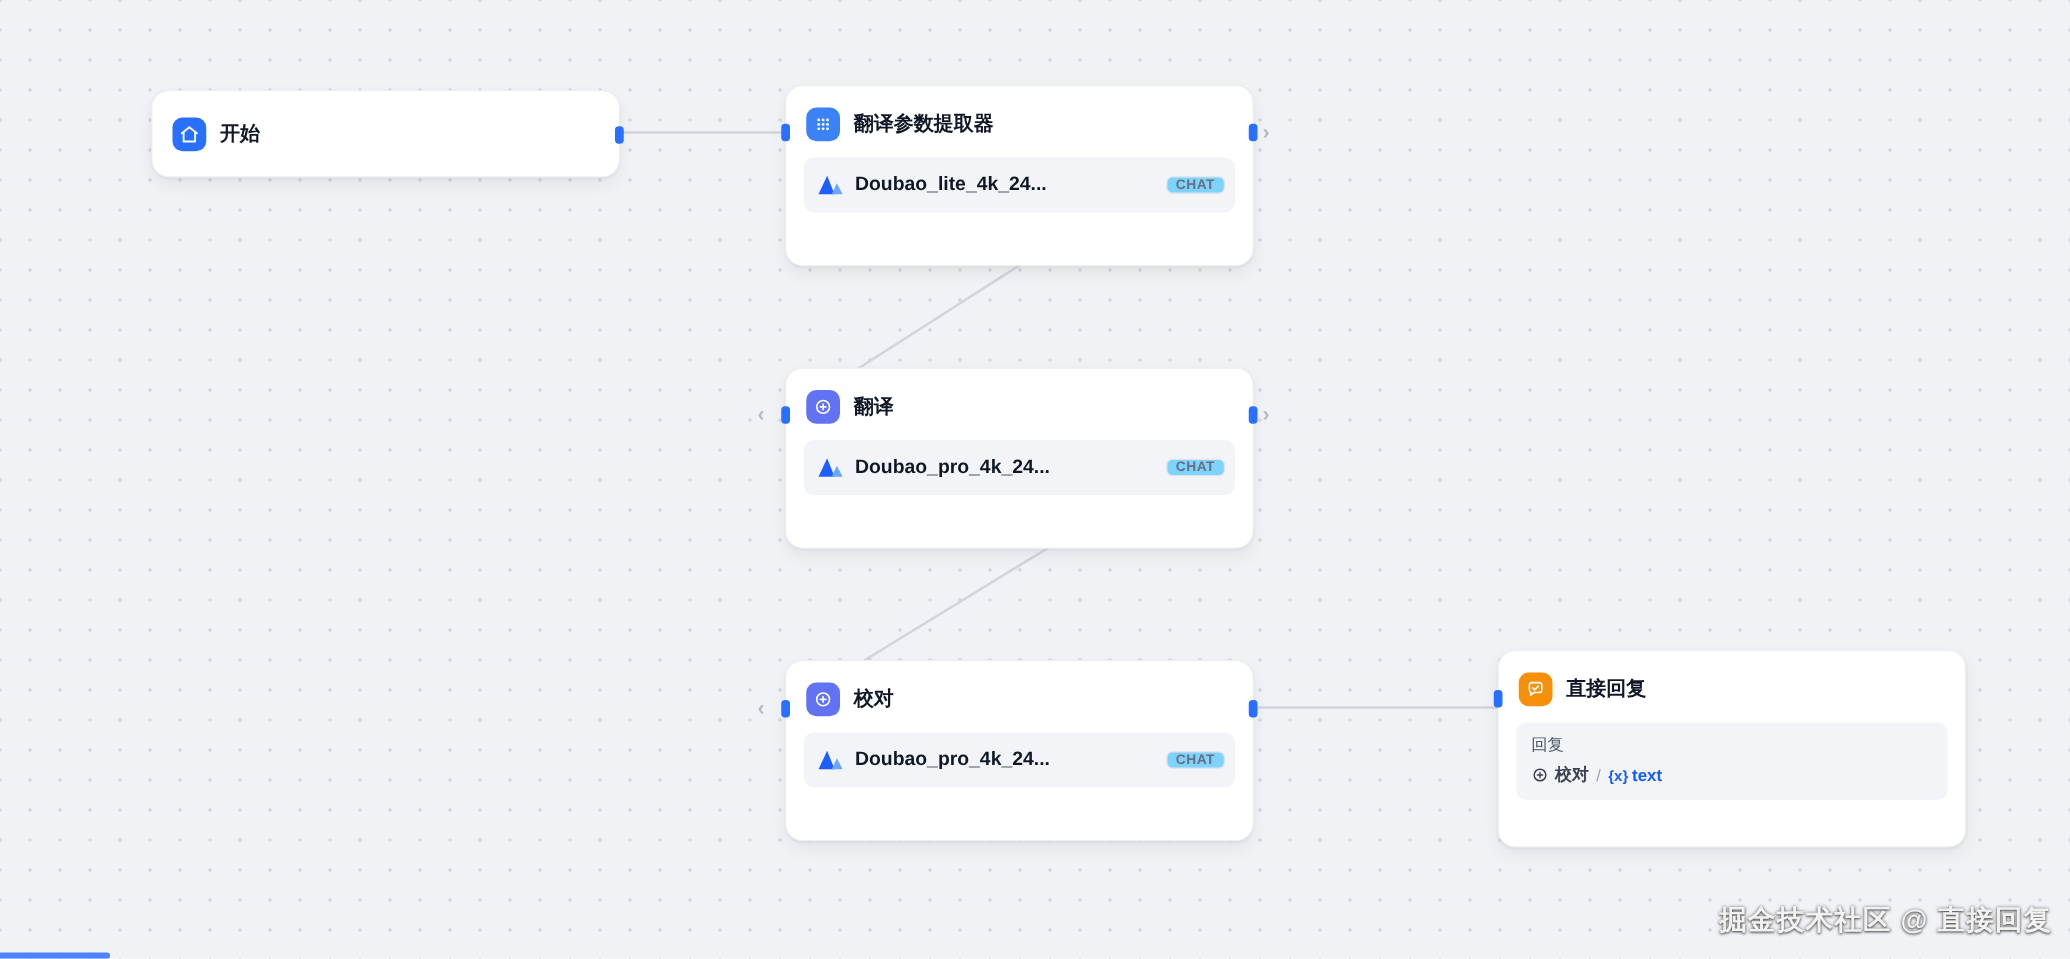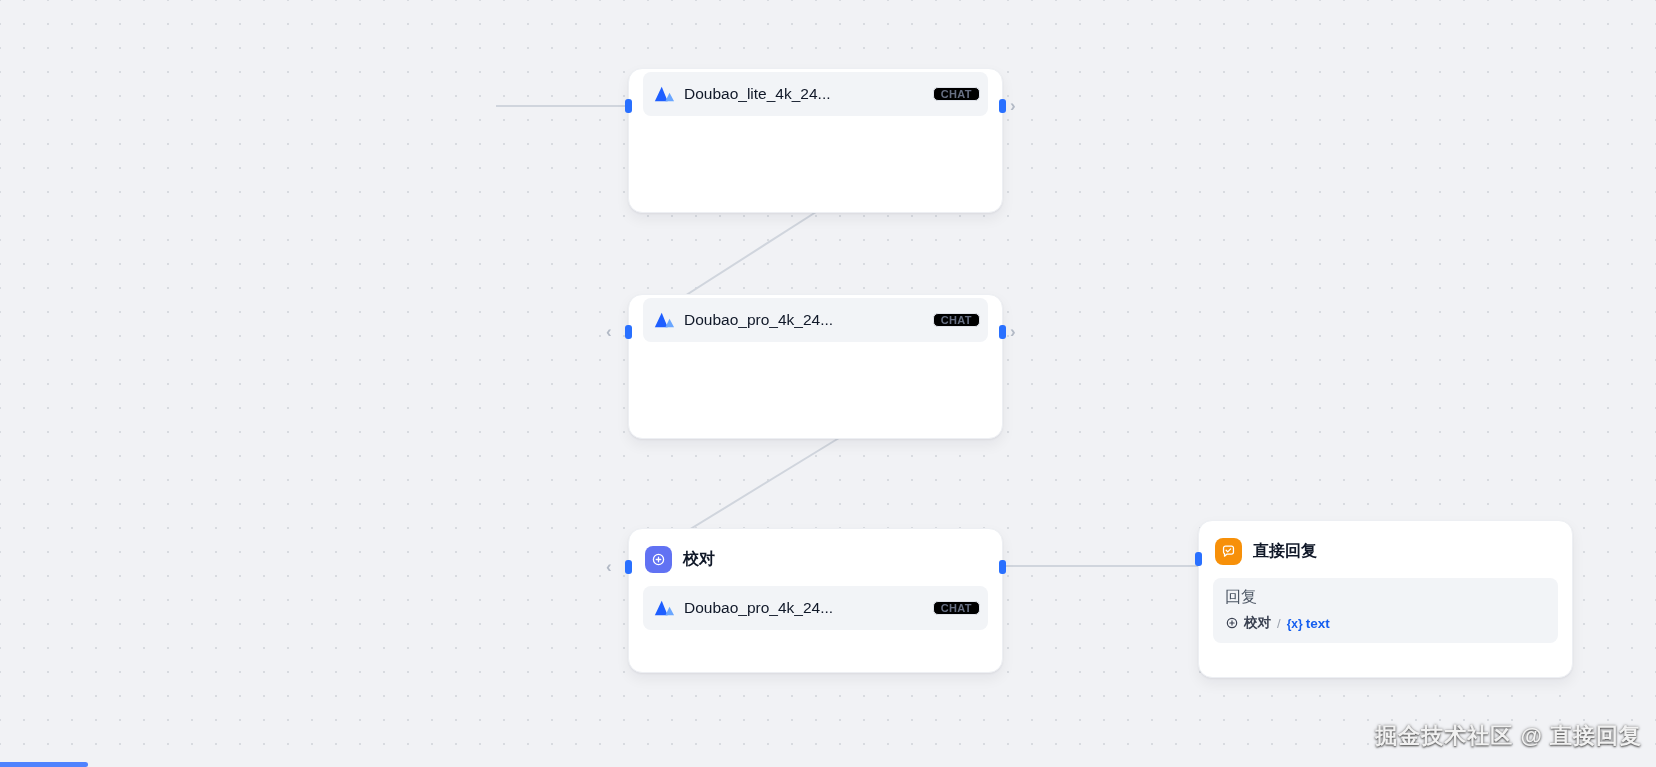--- a/index.html
+++ b/index.html
@@ -26,30 +26,30 @@
     display:flex; align-items:center; justify-content:center;
   }
   .node-icon svg { width:17px; height:17px; display:block; }
   .node-title { font-size:16px; font-weight:700; color:#101828; white-space:nowrap; }
   .model-row {
     margin:3px 14px 0; background:#f2f4f7; border-radius:8px;
     height:44px; display:flex; align-items:center; gap:9px; padding:0 8px 0 10px;
   }
   .doubao-logo svg { width:22px; height:22px; display:block; }
   .model-name {
-    font-size:15.5px; font-weight:400; color:#101828; flex:1;
+    font-size:15.5px; font-weight:700; color:#101828; flex:1;
     white-space:nowrap; overflow:hidden;
   }
   .chat-badge {
-    border:1px solid #e0e3ea; background:#000000; color:#676f83;
+    border:1px solid #e0e3ea; background:#7dd3fc; color:#676f83;
     font-size:11px; font-weight:600; letter-spacing:.4px;
     border-radius:5px; padding:0 7px; flex:0 0 auto;
   }
   .answer-body { margin:3px 14px 0; background:#f2f4f7; border-radius:8px; padding:9px 12px 11px; }
-  .answer-label { font-size:16px; color:#4b5563; margin-bottom:6px; }
+  .answer-label { font-size:13px; color:#4b5563; margin-bottom:6px; }
   .var-row { display:flex; align-items:center; gap:6px; }
   .ref-node { display:flex; align-items:center; gap:5px; font-size:13.5px; font-weight:700; color:#3a4151; }
   .ref-node svg { width:14px; height:14px; display:block; }
   .var-sep { color:#9aa1ad; font-size:13px; }
   .var-chip { display:flex; align-items:baseline; gap:3px; color:#155eef; font-weight:800; font-size:13.5px; }
   .var-glyph { font-size:12px; font-weight:800; }
   .handle {
     position:absolute; width:7px; height:14px; background:#2970ff;
     border-radius:3px; z-index:3; cursor:crosshair;
   }
@@ -79,37 +79,74 @@
     <line x1="816" y1="212" x2="630" y2="331" stroke="#d0d5dd" stroke-width="2"></line>
     <line x1="839" y1="438" x2="630" y2="566" stroke="#d0d5dd" stroke-width="2"></line>
     <line x1="1003" y1="566" x2="1198" y2="566" stroke="#d0d5dd" stroke-width="2"></line>
   </svg>
 
   <span class="chevron" style="left:1010px; top:97px;">›</span>
   <span class="chevron" style="left:606px;  top:323px;">‹</span>
   <span class="chevron" style="left:1010px; top:323px;">›</span>
   <span class="chevron" style="left:606px;  top:558px;">‹</span>
 
+  <div class="node node--simple" style="left:121px; top:72px; width:375px; height:70px;">
+    <div class="node-header">
+      <span class="node-icon" style="background:#2970ff;">
+        <svg viewBox="0 0 24 24" fill="none" stroke="#fff" stroke-width="2.1" stroke-linecap="round" stroke-linejoin="round">
+          <path d="M3.5 10.8 12 4l8.5 6.8"></path>
+          <path d="M5.5 9.6V20h13V9.6"></path>
+        </svg>
+      </span>
+      <span class="node-title">开始</span>
+    </div>
+    <span class="handle right" style="top:28px;"></span>
+  </div>
 
   <div class="node" style="left:628px; top:68px; width:375px; height:145px;">
+    <div class="node-header">
+      <span class="node-icon" style="background:#3b82f6;">
+        <svg viewBox="0 0 24 24" fill="#fff">
+          <circle cx="7" cy="7" r="1.6"></circle>
+            <circle cx="12" cy="7" r="1.6"></circle>
+            <circle cx="17" cy="7" r="1.6"></circle>
+          <circle cx="7" cy="12" r="1.6"></circle>
+            <circle cx="12" cy="12" r="1.6"></circle>
+            <circle cx="17" cy="12" r="1.6"></circle>
+          <circle cx="7" cy="17" r="1.6"></circle>
+            <circle cx="12" cy="17" r="1.6"></circle>
+            <circle cx="17" cy="17" r="1.6"></circle>
+        </svg>
+      </span>
+      <span class="node-title">翻译参数提取器</span>
+    </div>
     <div class="model-row">
       <span class="doubao-logo">
         <svg viewBox="0 0 24 24">
           <polygon points="2,20 9.5,4 16,20" fill="#1e5eff"></polygon>
           <polygon points="13.5,20 18,10.5 23,20" fill="#6aa6ff"></polygon>
         </svg>
       </span>
       <span class="model-name">Doubao_lite_4k_24...</span>
       <span class="chat-badge">CHAT</span>
     </div>
     <span class="handle left" style="top:30px;"></span>
     <span class="handle right" style="top:30px;"></span>
   </div>
 
   <div class="node" style="left:628px; top:294px; width:375px; height:145px;">
+    <div class="node-header">
+      <span class="node-icon" style="background:#6172f3;">
+        <svg viewBox="0 0 24 24" fill="none" stroke="#fff" stroke-width="1.8" stroke-linecap="round">
+          <circle cx="12" cy="12" r="7.2"></circle>
+          <path d="M12 8.8v6.4M8.8 12h6.4"></path>
+        </svg>
+      </span>
+      <span class="node-title">翻译</span>
+    </div>
     <div class="model-row">
       <span class="doubao-logo">
         <svg viewBox="0 0 24 24">
           <polygon points="2,20 9.5,4 16,20" fill="#1e5eff"></polygon>
           <polygon points="13.5,20 18,10.5 23,20" fill="#6aa6ff"></polygon>
         </svg>
       </span>
       <span class="model-name">Doubao_pro_4k_24...</span>
       <span class="chat-badge">CHAT</span>
     </div>

